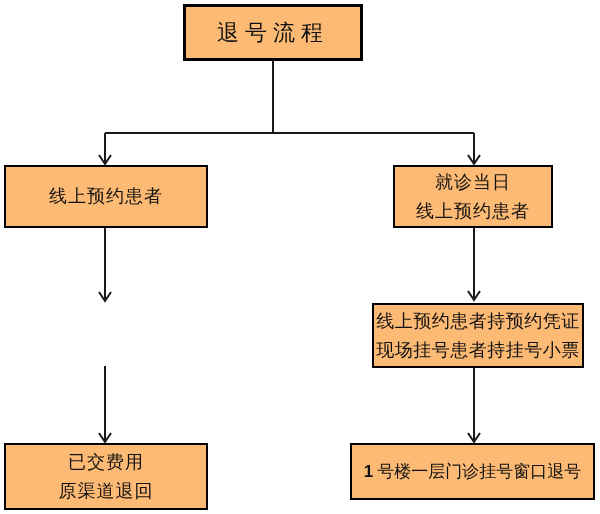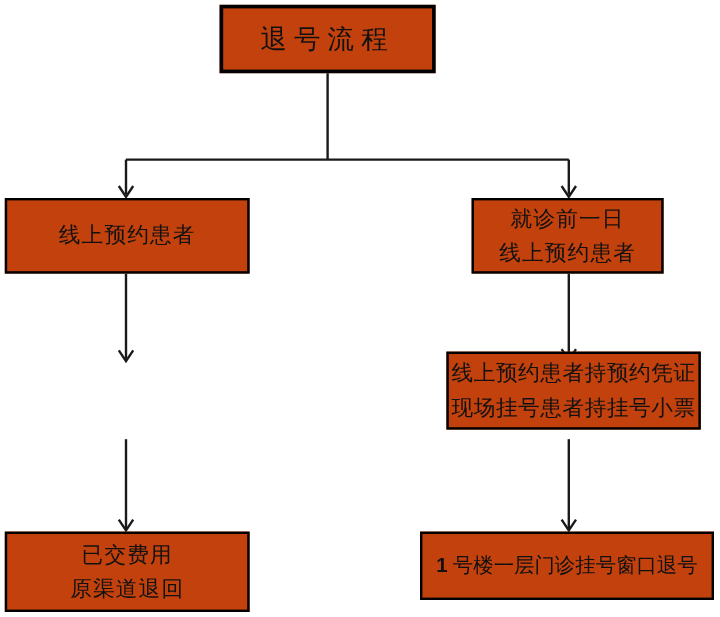--- a/index.html
+++ b/index.html
@@ -19,21 +19,21 @@
   #connectors {
     position: absolute;
     left: 0;
     top: 0;
     width: 600px;
     height: 514px;
   }
   .box {
     position: absolute;
     box-sizing: border-box;
-    background: #c2410c;
+    background: #fdba74;
     border: 2px solid #000000;
     display: flex;
     flex-direction: column;
     align-items: center;
     justify-content: center;
     text-align: center;
     font-size: 18px;
     line-height: 29px;
     letter-spacing: 1px;
     white-space: nowrap;
@@ -102,25 +102,25 @@
     <div>线上预约患者</div>
   </div>
 
 
   <div class="box" style="left:4px; top:443px; width:204px; height:67px;">
     <div>已交费用</div>
     <div>原渠道退回</div>
   </div>
 
   <div class="box" style="left:393px; top:165px; width:160px; height:63px;">
-    <div>就诊前一日</div>
+    <div>就诊当日</div>
     <div>线上预约患者</div>
   </div>
 
-  <div class="box wide" style="left:372px; top:293px; width:212px; height:65px;">
+  <div class="box wide" style="left:372px; top:303px; width:212px; height:65px;">
     <div>线上预约患者持预约凭证</div>
     <div>现场挂号患者持挂号小票</div>
   </div>
 
   <div class="box widest" style="left:350px; top:443px; width:245px; height:57px;">
     <div><span class="num">1</span><span> 号楼一层门诊挂号窗口退号</span></div>
   </div>
 
 </div>
 

